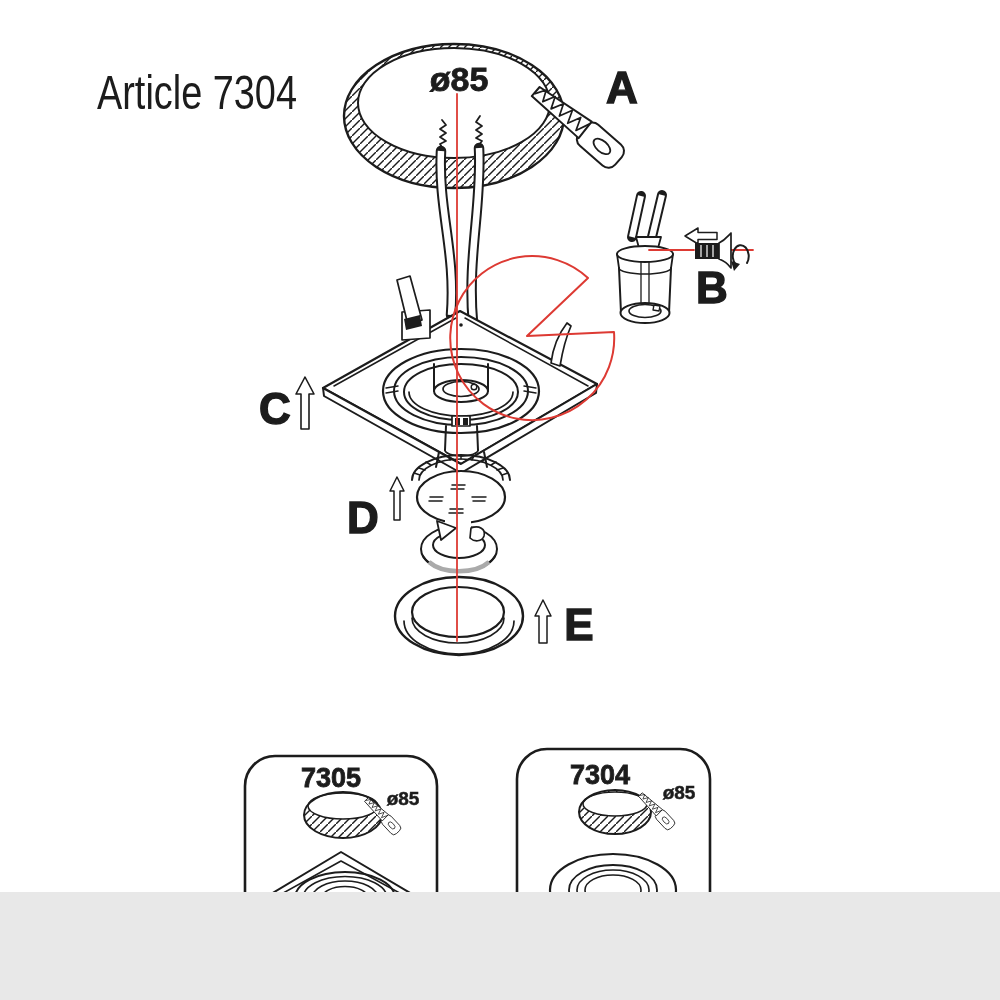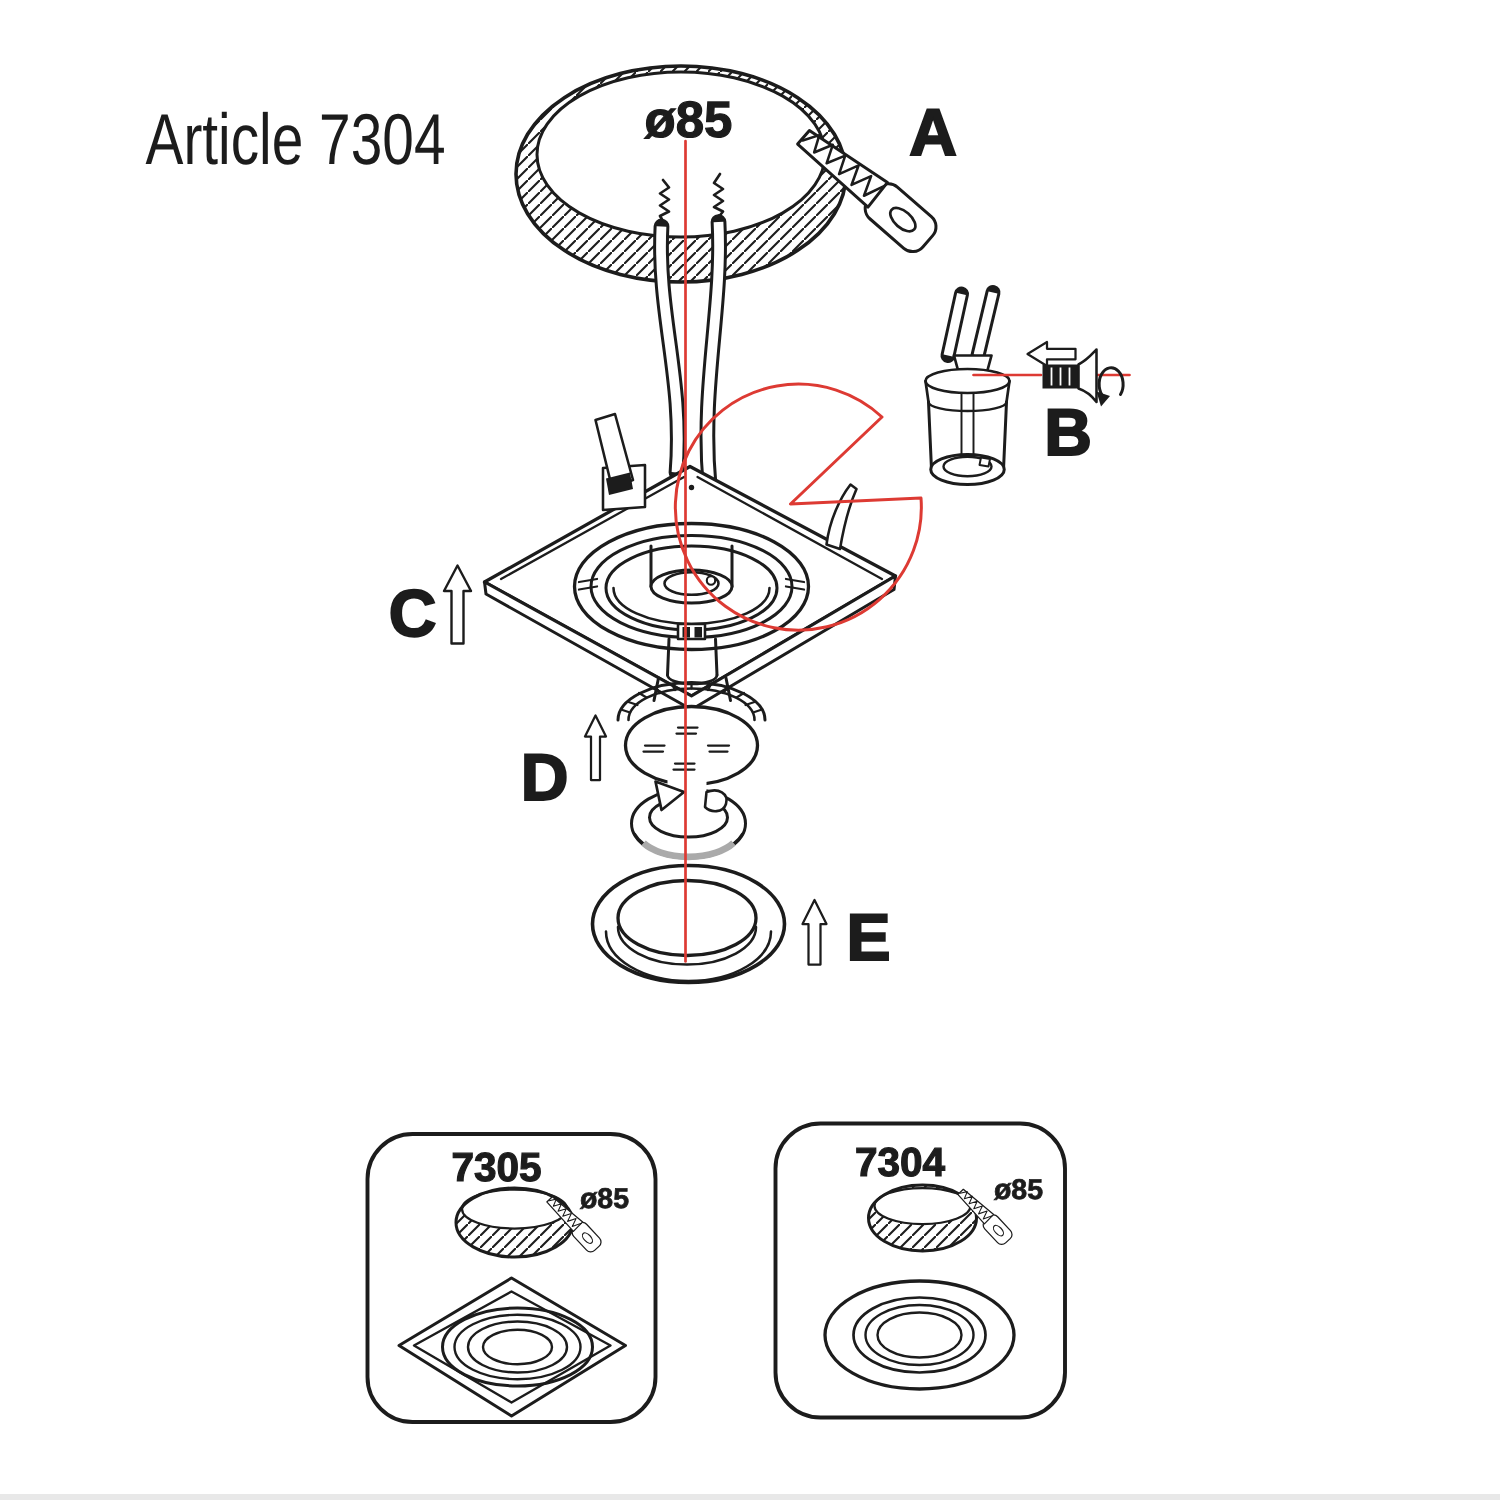--- a/index.html
+++ b/index.html
@@ -1,17 +1,17 @@
 <!DOCTYPE html>
 <html style="--ink: #1c1c1c; --accent: #dd3a33; --bg: #ffffff;"><head>
 <meta charset="utf-8">
 <style>
   :root { --ink:#1c1c1c; --accent:#dd3a33; --bg:#ffffff; }
   html,body { margin:0; padding:0; background:#e8e8e8; }
-  .page { width:1000px; height:996px; background:var(--bg); margin:0 auto; position:relative; }
+  .page { width:1000px; height:892px; background:var(--bg); margin:0 auto; position:relative; }
   svg { display:block; }
   svg text { font-family:"Liberation Sans", sans-serif; fill:var(--ink); }
   .ttl { font-size:48px; font-weight:400; }
   .letter { font-size:44px; font-weight:bold; stroke:var(--ink); stroke-width:1.4; paint-order:stroke; }
   .dia { font-size:34px; font-weight:bold; stroke:var(--ink); stroke-width:0.8; paint-order:stroke; }
   .cardttl { font-size:27px; font-weight:bold; stroke:var(--ink); stroke-width:0.8; paint-order:stroke; }
   .carddia { font-size:19px; font-weight:bold; stroke:var(--ink); stroke-width:0.5; paint-order:stroke; }
   .ln { stroke:var(--ink); fill:none; stroke-linecap:round; stroke-linejoin:round; }
   .fw { stroke:var(--ink); fill:#fff; stroke-linejoin:round; }
   .fk { fill:var(--ink); stroke:none; }

